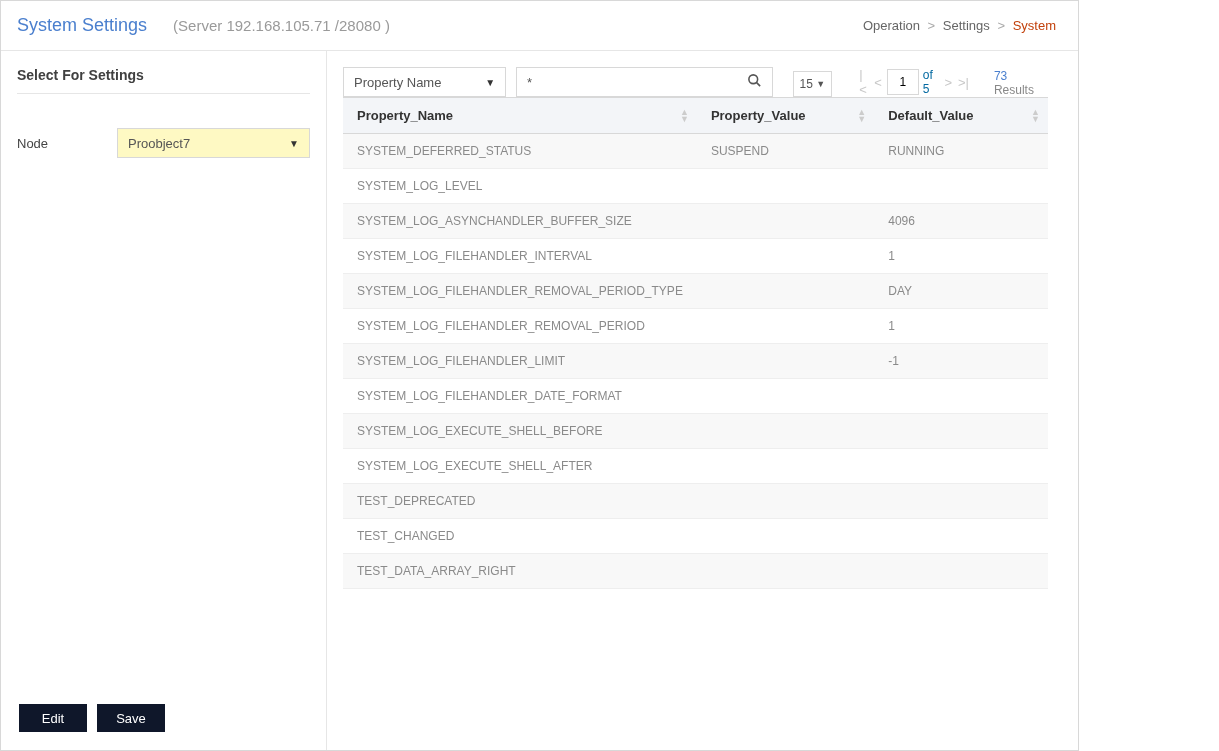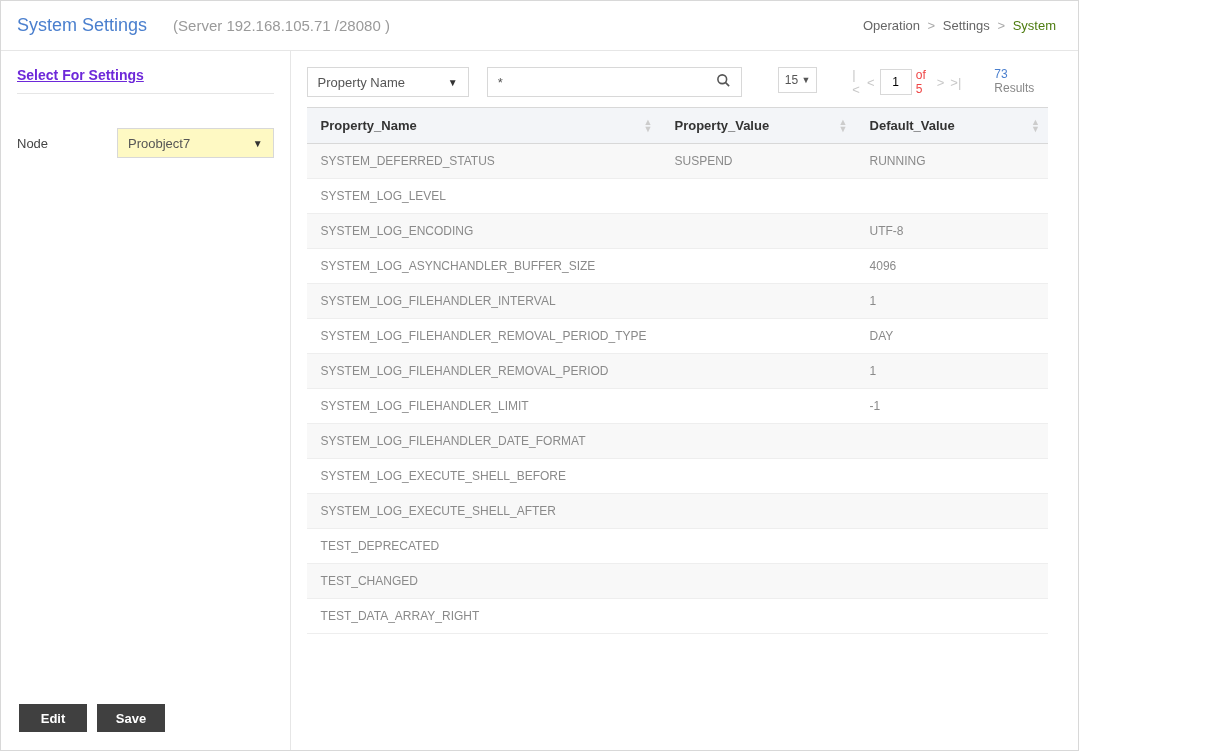--- a/index.html
+++ b/index.html
@@ -4,42 +4,42 @@
 <style>
 * { margin: 0; padding: 0; box-sizing: border-box; }
 body { font-family: Arial, sans-serif; font-size: 13px; color: #555; background: #fff; }
 .container { border: 1px solid #d8d8d8; width: 1079px; height: 751px; position: relative; }
 .header { display: flex; align-items: center; justify-content: space-between; padding: 14px 22px 14px 16px; border-bottom: 1px solid #e6e6e6; }
 .header-left { display: flex; align-items: baseline; gap: 26px; }
 .title { color: #4a7fce; font-size: 18px; font-weight: 400; }
 .server-info { color: #9a9a9a; font-size: 15px; }
 .breadcrumb { font-size: 13px; color: #666; }
 .breadcrumb .sep { color: #aaa; margin: 0 4px; }
-.breadcrumb .active { color: #4d7c0f; }
+.breadcrumb .active { color: #c2410c; }
 .body { display: flex; height: calc(100% - 50px); }
 .sidebar { width: 326px; padding: 16px 16px 0 16px; border-right: 1px solid #e6e6e6; position: relative; }
-.sidebar-title { font-weight: bold; color: #6d28d9; font-size: 14px; padding-bottom: 10px; border-bottom: 1px solid #e6e6e6; text-decoration: underline; }
+.sidebar-title { font-weight: bold; color: #404040; font-size: 14px; padding-bottom: 10px; border-bottom: 1px solid #e6e6e6; }
 .node-row { display: flex; align-items: center; margin-top: 34px; }
 .node-label { width: 100px; font-size: 13px; color: #444; }
 .select { flex: 1; border: 1px solid #d8d8d8; height: 30px; display: flex; align-items: center; justify-content: space-between; padding: 0 10px; font-size: 13px; color: #555; cursor: pointer; background: #fef9c3; }
 .chev { font-size: 10px; color: #333; }
 .footer-btns { position: absolute; bottom: 18px; left: 18px; display: flex; gap: 10px; }
-.btn { background: #404040; color: #fff; border: none; width: 68px; height: 28px; font-size: 13px; cursor: pointer; font-weight: bold; }
+.btn { background: #0f172a; color: #fff; border: none; width: 68px; height: 28px; font-size: 13px; cursor: pointer; }
 .main { flex: 1; padding: 16px 30px 0 16px; }
-.toolbar { display: flex; align-items: flex-start; gap: 18px; margin-bottom: 10px; }
+.toolbar { display: flex; align-items: flex-end; gap: 10px; }
 .filter-select { width: 170px; border: 1px solid #d8d8d8; height: 30px; display: flex; align-items: center; justify-content: space-between; padding: 0 10px; font-size: 13px; cursor: pointer; background: #fff; }
 .search-box { width: 268px; border: 1px solid #d8d8d8; height: 30px; display: flex; align-items: center; padding: 0 10px; }
 .search-box input { border: none; outline: none; flex: 1; font-size: 13px; color: #555; }
 .search-icon { font-size: 14px; color: #555; cursor: pointer; }
 .toolbar-spacer { flex: 1; }
 .page-size { border: 1px solid #d8d8d8; height: 26px; padding: 0 6px; font-size: 12px; display: flex; align-items: center; cursor: pointer; }
 .pager { display: flex; align-items: center; gap: 4px; margin-left: 16px; }
 .pager-btn { color: #c8c8c8; font-size: 13px; cursor: pointer; padding: 0 1px; }
 .page-input { width: 32px; height: 26px; border: 1px solid #d8d8d8; text-align: center; font-size: 12px; outline: none; }
-.of-total { font-size: 12px; color: #ef4444; }
+.of-total { font-size: 12px; color: #0369a1; }
 .results { margin-left: 14px; font-size: 12px; color: #888; }
 .results .count { color: #4a7fce; }
 table { width: 100%; border-collapse: collapse; }
 thead th { background: #f3f5f8; border-top: 1px solid #d8d8d8; border-bottom: 1px solid #d8d8d8; text-align: left; padding: 10px 14px; font-size: 13px; color: #333; font-weight: bold; position: relative; }
 thead th .sort { position: absolute; right: 8px; top: 50%; transform: translateY(-50%); color: #ccc; font-size: 9px; line-height: 7px; cursor: pointer; }
 tbody td { padding: 10px 14px; font-size: 12px; color: #8a8a8a; border-bottom: 1px solid #eee; }
 tbody tr:nth-child(odd) { background: #f8f8f8; }
 tbody tr:nth-child(even) { background: #fff; }
 .col-name { width: 40%; }
 .col-value { width: 30%; }
@@ -135,25 +135,20 @@
               <td>SYSTEM_DEFERRED_STATUS</td>
               <td>SUSPEND</td>
               <td>RUNNING</td>
             </tr>
             <tr>
               <td>SYSTEM_LOG_LEVEL</td>
               <td></td>
               <td></td>
             </tr>
             <tr>
-              <td>SYSTEM_LOG_ENCODING</td>
-              <td></td>
-              <td>UTF-8</td>
-            </tr>
-            <tr>
               <td>SYSTEM_LOG_ASYNCHANDLER_BUFFER_SIZE</td>
               <td></td>
               <td>4096</td>
             </tr>
             <tr>
               <td>SYSTEM_LOG_FILEHANDLER_INTERVAL</td>
               <td></td>
               <td>1</td>
             </tr>
             <tr>

